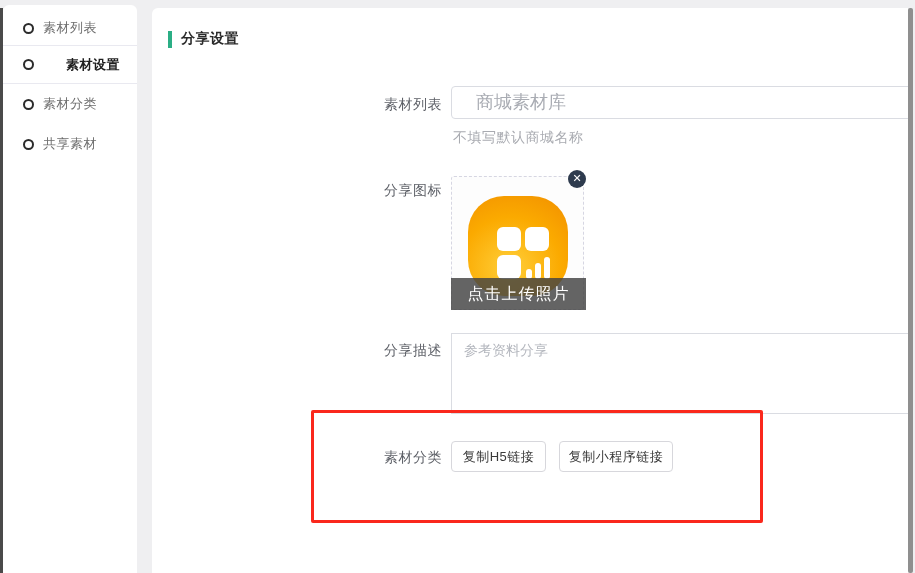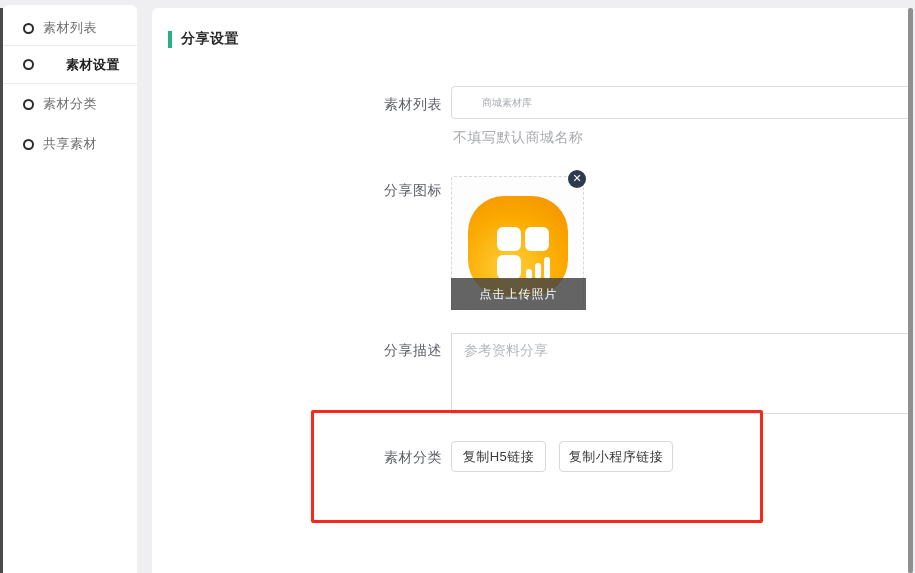--- a/index.html
+++ b/index.html
@@ -20,33 +20,33 @@
 
   
   .main-panel { position:absolute; left:152px; top:8px; width:756px; height:565px; background:#ffffff; border-radius:6px 0 0 0; overflow:hidden; }
 
   .section-header { position:absolute; left:16px; top:22px; display:flex; align-items:center; }
   .accent-bar { width:4px; height:17px; background:#2bae85; margin-right:9px; }
   .section-title { font-size:14px; font-weight:bold; color:#2b2b2b; letter-spacing:.5px; }
 
   .form-label { position:absolute; left:150px; width:140px; text-align:right; font-size:14px; color:#5c5f66; letter-spacing:.5px; }
 
-  .text-input { position:absolute; left:299px; top:78px; width:462px0; width:462px; height:33px; border:1px solid #dadce2; border-radius:4px; background:#fff; font-size:10px; color:#333; padding:0 30px; outline:none; font-family:"Liberation Sans","DejaVu Sans",sans-serif; }
+  .text-input { position:absolute; left:299px; top:78px; width:462px0; width:462px; height:33px; border:1px solid #dadce2; border-radius:4px; background:#fff; font-size:18px; color:#333; padding:0 24px; outline:none; font-family:"Liberation Sans","DejaVu Sans",sans-serif; }
   .text-input::placeholder { color:#a9acb3; }
   .helper-text { position:absolute; left:301px; top:121px; font-size:14px; color:#a9abb1; letter-spacing:.5px; }
 
   
   .upload-box { position:absolute; left:299px; top:168px; width:133px; height:134px; border:1px dashed #d6d6e2; border-radius:3px; background:#fdfdfd; cursor:pointer; }
   .app-icon { position:absolute; left:16px; top:19px; width:100px; height:100px; border-radius:36%; background:radial-gradient(circle at 42% 72%, #ffcf3a 0%, #fbaa00 55%, #f18e00 100%); }
   .sq { position:absolute; background:#ffffff; border-radius:6px; width:24px; height:24px; }
   .sq.tl { left:29px; top:31px; } .sq.tr { left:57px; top:31px; } .sq.bl { left:29px; top:59px; }
   .bar { position:absolute; background:#ffffff; border-radius:3px; width:6px; }
   .bar.b1 { left:58px; top:73px; height:10px; } .bar.b2 { left:67px; top:67px; height:16px; } .bar.b3 { left:76px; top:61px; height:22px; }
   .upload-overlay { position:absolute; left:-1px; bottom:-1px; width:135px; height:32px; background:rgba(66,66,66,.82); display:flex; align-items:center; justify-content:center; }
-  .upload-overlay span { color:#ffffff; font-size:12px; letter-spacing:1px; }
+  .upload-overlay span { color:#ffffff; font-size:16px; letter-spacing:1px; }
   .close-btn { position:absolute; right:-3px; top:-7px; width:18px; height:18px; border-radius:50%; background:#2e3b4e; color:#ffffff; font-size:11px; line-height:17px; text-align:center; cursor:pointer; }
 
   .textarea-input { position:absolute; left:299px; top:325px; width:462px; height:81px; border:1px solid #dadce2; border-radius:0; background:#fff; font-size:14px; color:#333; padding:8px 12px; resize:none; outline:none; font-family:"Liberation Sans","DejaVu Sans",sans-serif; }
   .textarea-input::placeholder { color:#b4b7be; }
 
   .btn { position:absolute; top:433px; height:31px; background:#ffffff; border:1px solid #d7d7dc; border-radius:4px; font-size:13px; color:#3a3a3a; cursor:pointer; font-family:"Liberation Sans","DejaVu Sans",sans-serif; letter-spacing:.5px; }
   .btn.h5 { left:299px; width:95px; }
   .btn.mini { left:407px; width:114px;text-align:center; }
 
   

